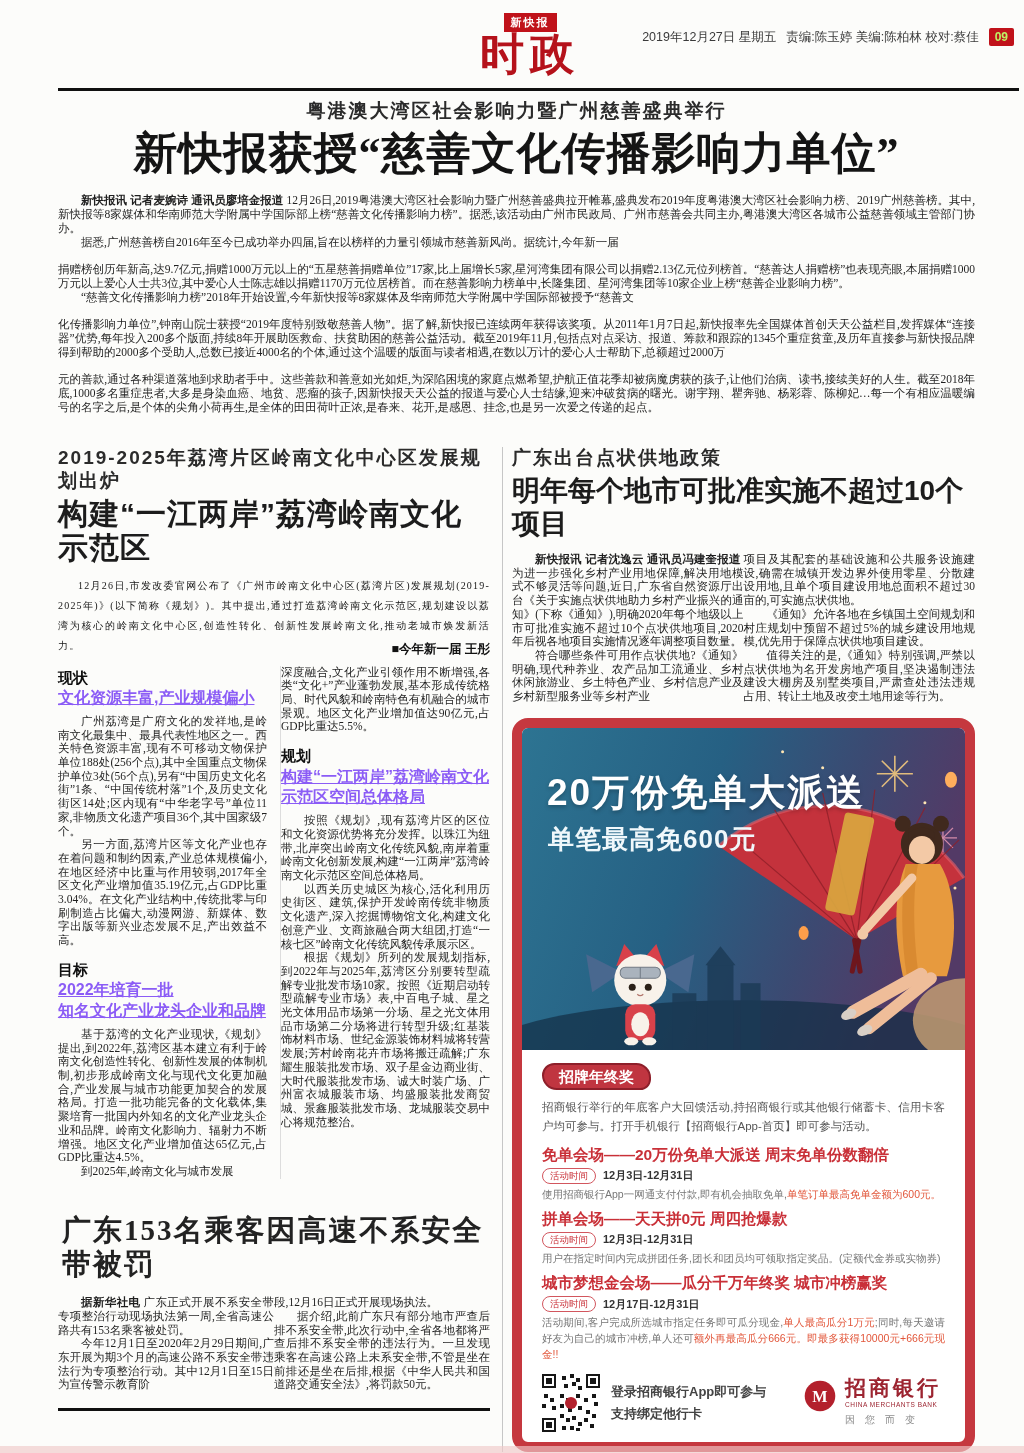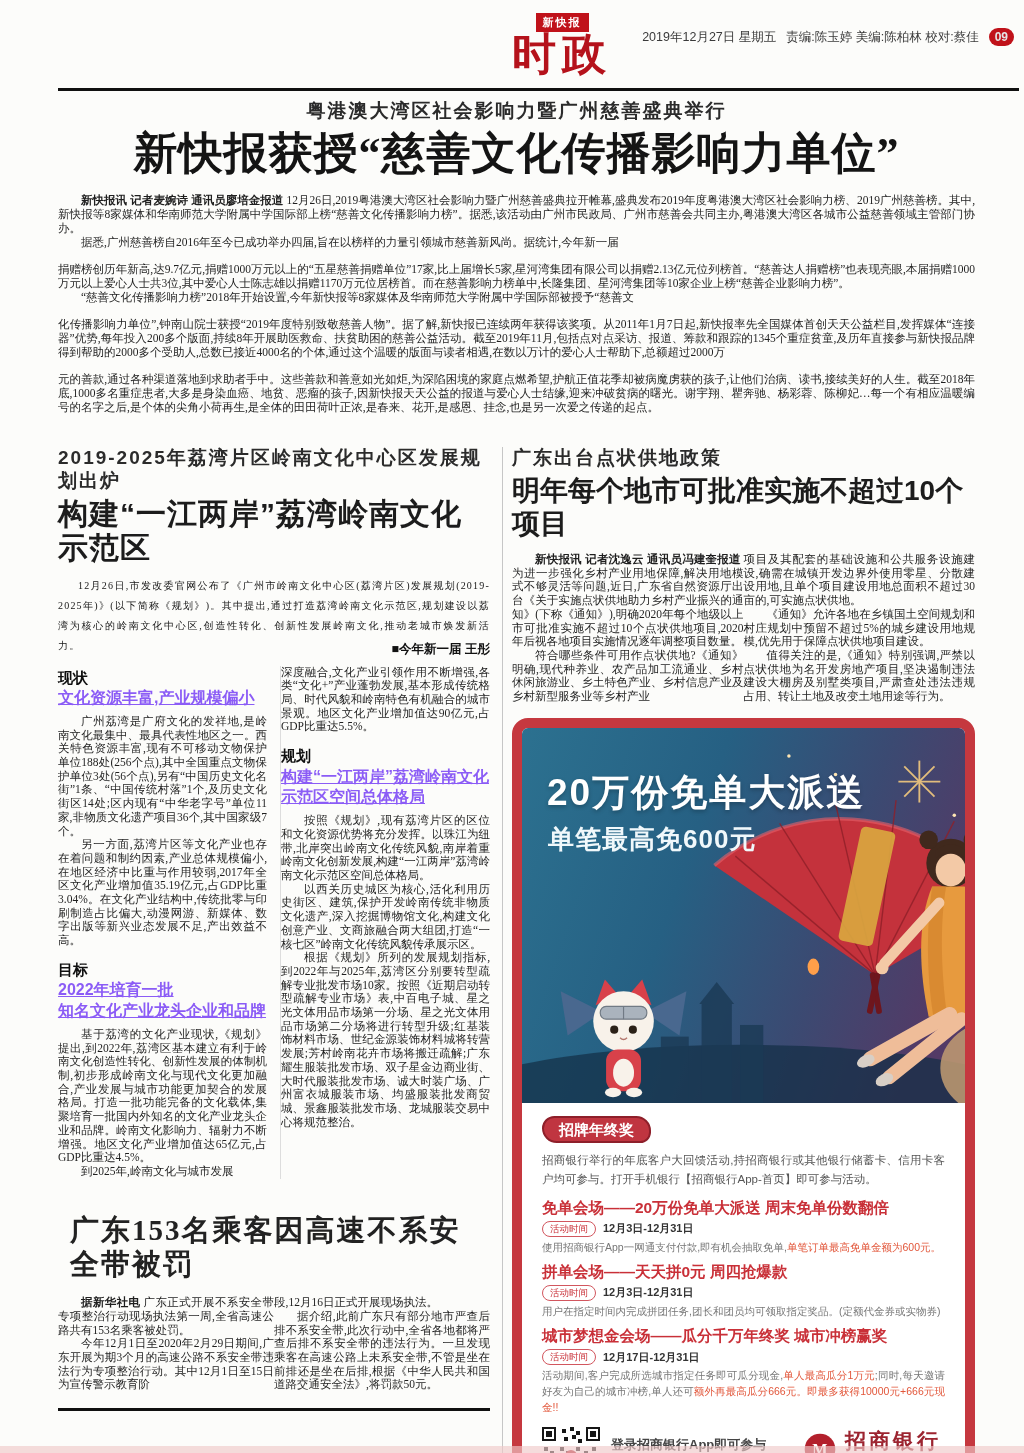--- a/index.html
+++ b/index.html
@@ -2,27 +2,27 @@
 <html><head>
 <meta charset="utf-8">
 <style>
   html,body{margin:0;padding:0;}
   body{width:1024px;height:1453px;background:#fcfcfa;position:relative;overflow:hidden;
        font-family:"Liberation Serif", serif;color:#222;}
   .page{position:absolute;inset:0;}
 
   
   .hdr{position:absolute;left:58px;top:12px;width:956px;height:76px;}
-  .hdr-center{position:absolute;left:50%;transform:translateX(-56%);top:0;text-align:center;margin-left:32px;}
+  .hdr-center{position:absolute;left:50%;transform:translateX(-56%);top:0;text-align:center;}
   .logo-box{display:inline-block;background:#c0121a;color:#fff;font:700 11px/1.5 "Liberation Sans",sans-serif;
             padding:1px 7px;letter-spacing:2px;}
   .section-title{font:900 44px/1.0 "Liberation Serif",serif;color:#b5121b;letter-spacing:6px;margin-top:1px;}
   .hdr-right{position:absolute;right:0;top:16px;font:400 12.5px/1.2 "Liberation Sans",sans-serif;color:#3a3a3a;
              display:flex;align-items:center;gap:10px;}
-  .page-badge{background:#c0121a;color:#e5e5e5;font:700 12px/1 "Liberation Sans",sans-serif;padding:3px 6px;border-radius:9px;}
+  .page-badge{background:#c0121a;color:#bef264;font:700 12px/1 "Liberation Sans",sans-serif;padding:3px 6px;border-radius:2px;}
   .rule-thick{position:absolute;left:58px;top:88px;width:961px;height:3px;background:#101010;}
 
   
   .kicker{font:600 19px/1.2 "Liberation Sans",sans-serif;color:#2b2b2b;letter-spacing:2px;}
   .para{margin:0;text-indent:2em;text-align:justify;font-size:11.5px;line-height:13.7px;color:#1f1f1f;}
   .cont > p:first-child{text-indent:0;}
   .lead-in{font-family:"Liberation Sans",sans-serif;font-weight:700;margin-right:3px;}
 
   
   .charity{position:absolute;left:58px;top:100px;width:917px;}
@@ -44,29 +44,29 @@
   .cols2{display:flex;gap:0;}
   .cols2 .col{flex:1;min-width:0;}
   .cols2 .col.ruled{border-right:1px solid #ddd;padding-right:13px;}
   .sec-label{font:700 15px/1.3 "Liberation Sans",sans-serif;color:#0f0f0f;margin:12px 0 1px;}
   .sec-label:first-child{margin-top:2px;}
   .sec-title{font:700 16px/1.3 "Liberation Sans",sans-serif;color:#8b5cf6;margin:0 0 6px;text-decoration:underline;}
   .sec-title span{display:block;}
 
   
   .seatbelt{margin-top:34px;padding-bottom:16px;border-bottom:3px solid #101010;}
-  .seatbelt-headline{margin:0 12px 14px;font:600 29px/1.2 "Liberation Serif",serif;color:#222;letter-spacing:2px;}
+  .seatbelt-headline{margin:0 4px 14px;font:600 29px/1.2 "Liberation Serif",serif;color:#222;letter-spacing:2px;}
 
   
   .land-headline{margin:4px 0 12px;font:700 28px/1.2 "Liberation Sans",sans-serif;color:#1c1c1c;}
 
   
   .ad-frame{margin-top:14px;border:10px solid #c5383f;border-radius:16px;background:#fff;overflow:hidden;
             font-family:"Liberation Sans",sans-serif;}
-  .ad-hero{position:relative;height:375px;overflow:hidden;border-radius:5px 5px 0 0;}
+  .ad-hero{position:relative;height:322px;overflow:hidden;border-radius:5px 5px 0 0;}
   .ad-hero svg{position:absolute;inset:0;width:100%;height:100%;}
   .hero-t1{position:absolute;left:25px;top:46px;font:800 37px/1 "Liberation Sans",sans-serif;color:#ffffff;
            letter-spacing:2px;text-shadow:0 2px 4px rgba(0,0,0,.25);}
   .hero-t2{position:absolute;left:26px;top:98px;font:700 26px/1 "Liberation Sans",sans-serif;color:#f0f8fb;letter-spacing:1px;}
   .ad-body{padding:13px 20px 10px;position:relative;}
   .ad-badge{display:inline-block;background:#c03540;border:2px solid #8e1f2a;color:#fff;
             font:700 15px/1 "Liberation Sans",sans-serif;padding:4px 15px;border-radius:15px 18px 13px 18px;}
   .ad-intro{margin:8px 0 9px;font-size:11.5px;line-height:1.65;color:#555;text-align:justify;}
   .ad-sec-title{color:#c93038;font:700 15.5px/1.25 "Liberation Sans",sans-serif;margin:7px 0 4px;}
   .ad-time-row{display:flex;align-items:center;margin:1px 0 2px;}

